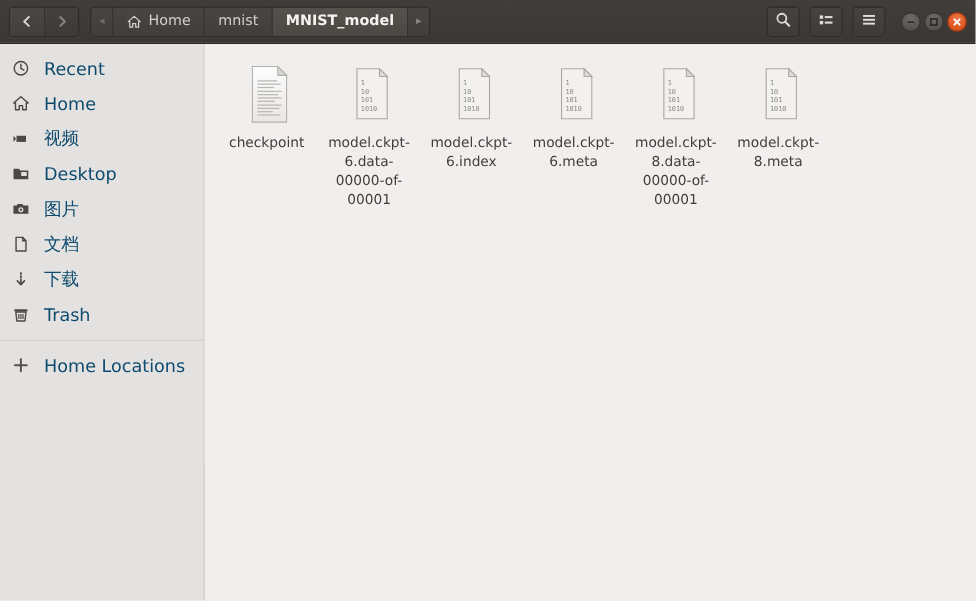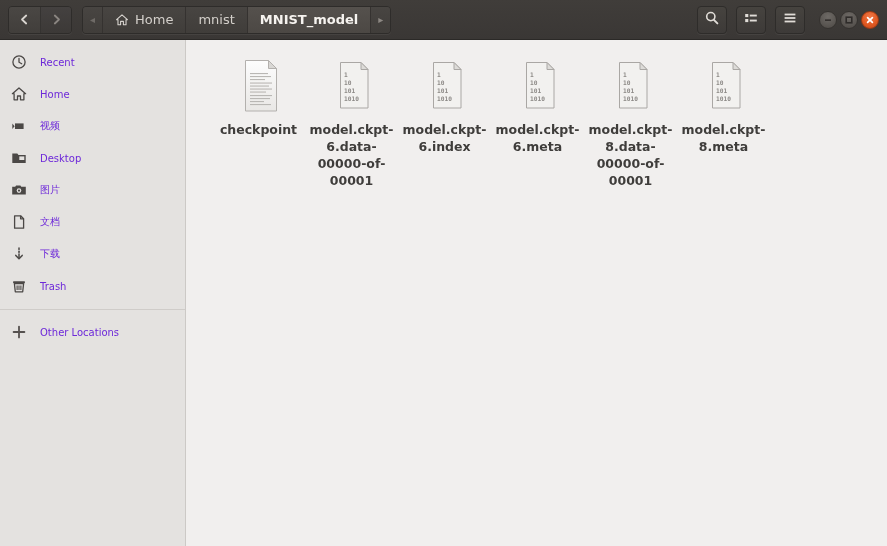--- a/index.html
+++ b/index.html
@@ -164,39 +164,38 @@
     width: 18px;
     height: 18px;
     display: flex;
     align-items: center;
     justify-content: center;
     flex: 0 0 18px;
     color: #4b4846;
   }
   .side-icon svg { display: block; }
   .side-label {
-    font-size: 10px;
-    color: #6d28d9;
+    font-size: 16px;
+    color: #0c4a6e;
     white-space: nowrap;
   }
   .side-sep {
     height: 1px;
     background: #cfccc9;
     margin: 7px 0 6px 0;
   }
   .side-item.other .side-icon { color: #55514f; }
 
   
   .content {
     flex: 1 1 auto;
     height: 382px;
     background: #f1efee;
-    padding: 12px 10px 0 26px;
+    padding: 12px 10px 0 10px;
     overflow: hidden;
-    font-weight: bold;
   }
   .filegrid {
     display: flex;
     flex-wrap: wrap;
     align-content: flex-start;
     gap: 0px;
   }
   .fileitem {
     width: 93px;
     display: flex;
@@ -424,21 +423,21 @@
 
     <div class="side-sep"></div>
 
     <div class="side-item other">
       <span class="side-icon">
         <svg width="16" height="16" viewBox="0 0 16 16">
           <line x1="8" y1="2.6" x2="8" y2="13.4" stroke="#55514f" stroke-width="1.8" stroke-linecap="round"></line>
           <line x1="2.6" y1="8" x2="13.4" y2="8" stroke="#55514f" stroke-width="1.8" stroke-linecap="round"></line>
         </svg>
       </span>
-      <span class="side-label">Other Locations</span>
+      <span class="side-label">Home Locations</span>
     </div>
   </div>
 
   <div class="content">
     <div class="filegrid">
 
       <div class="fileitem">
         <div class="fileicon">
           <svg width="48" height="58" viewBox="0 0 48 58">
             <defs>

